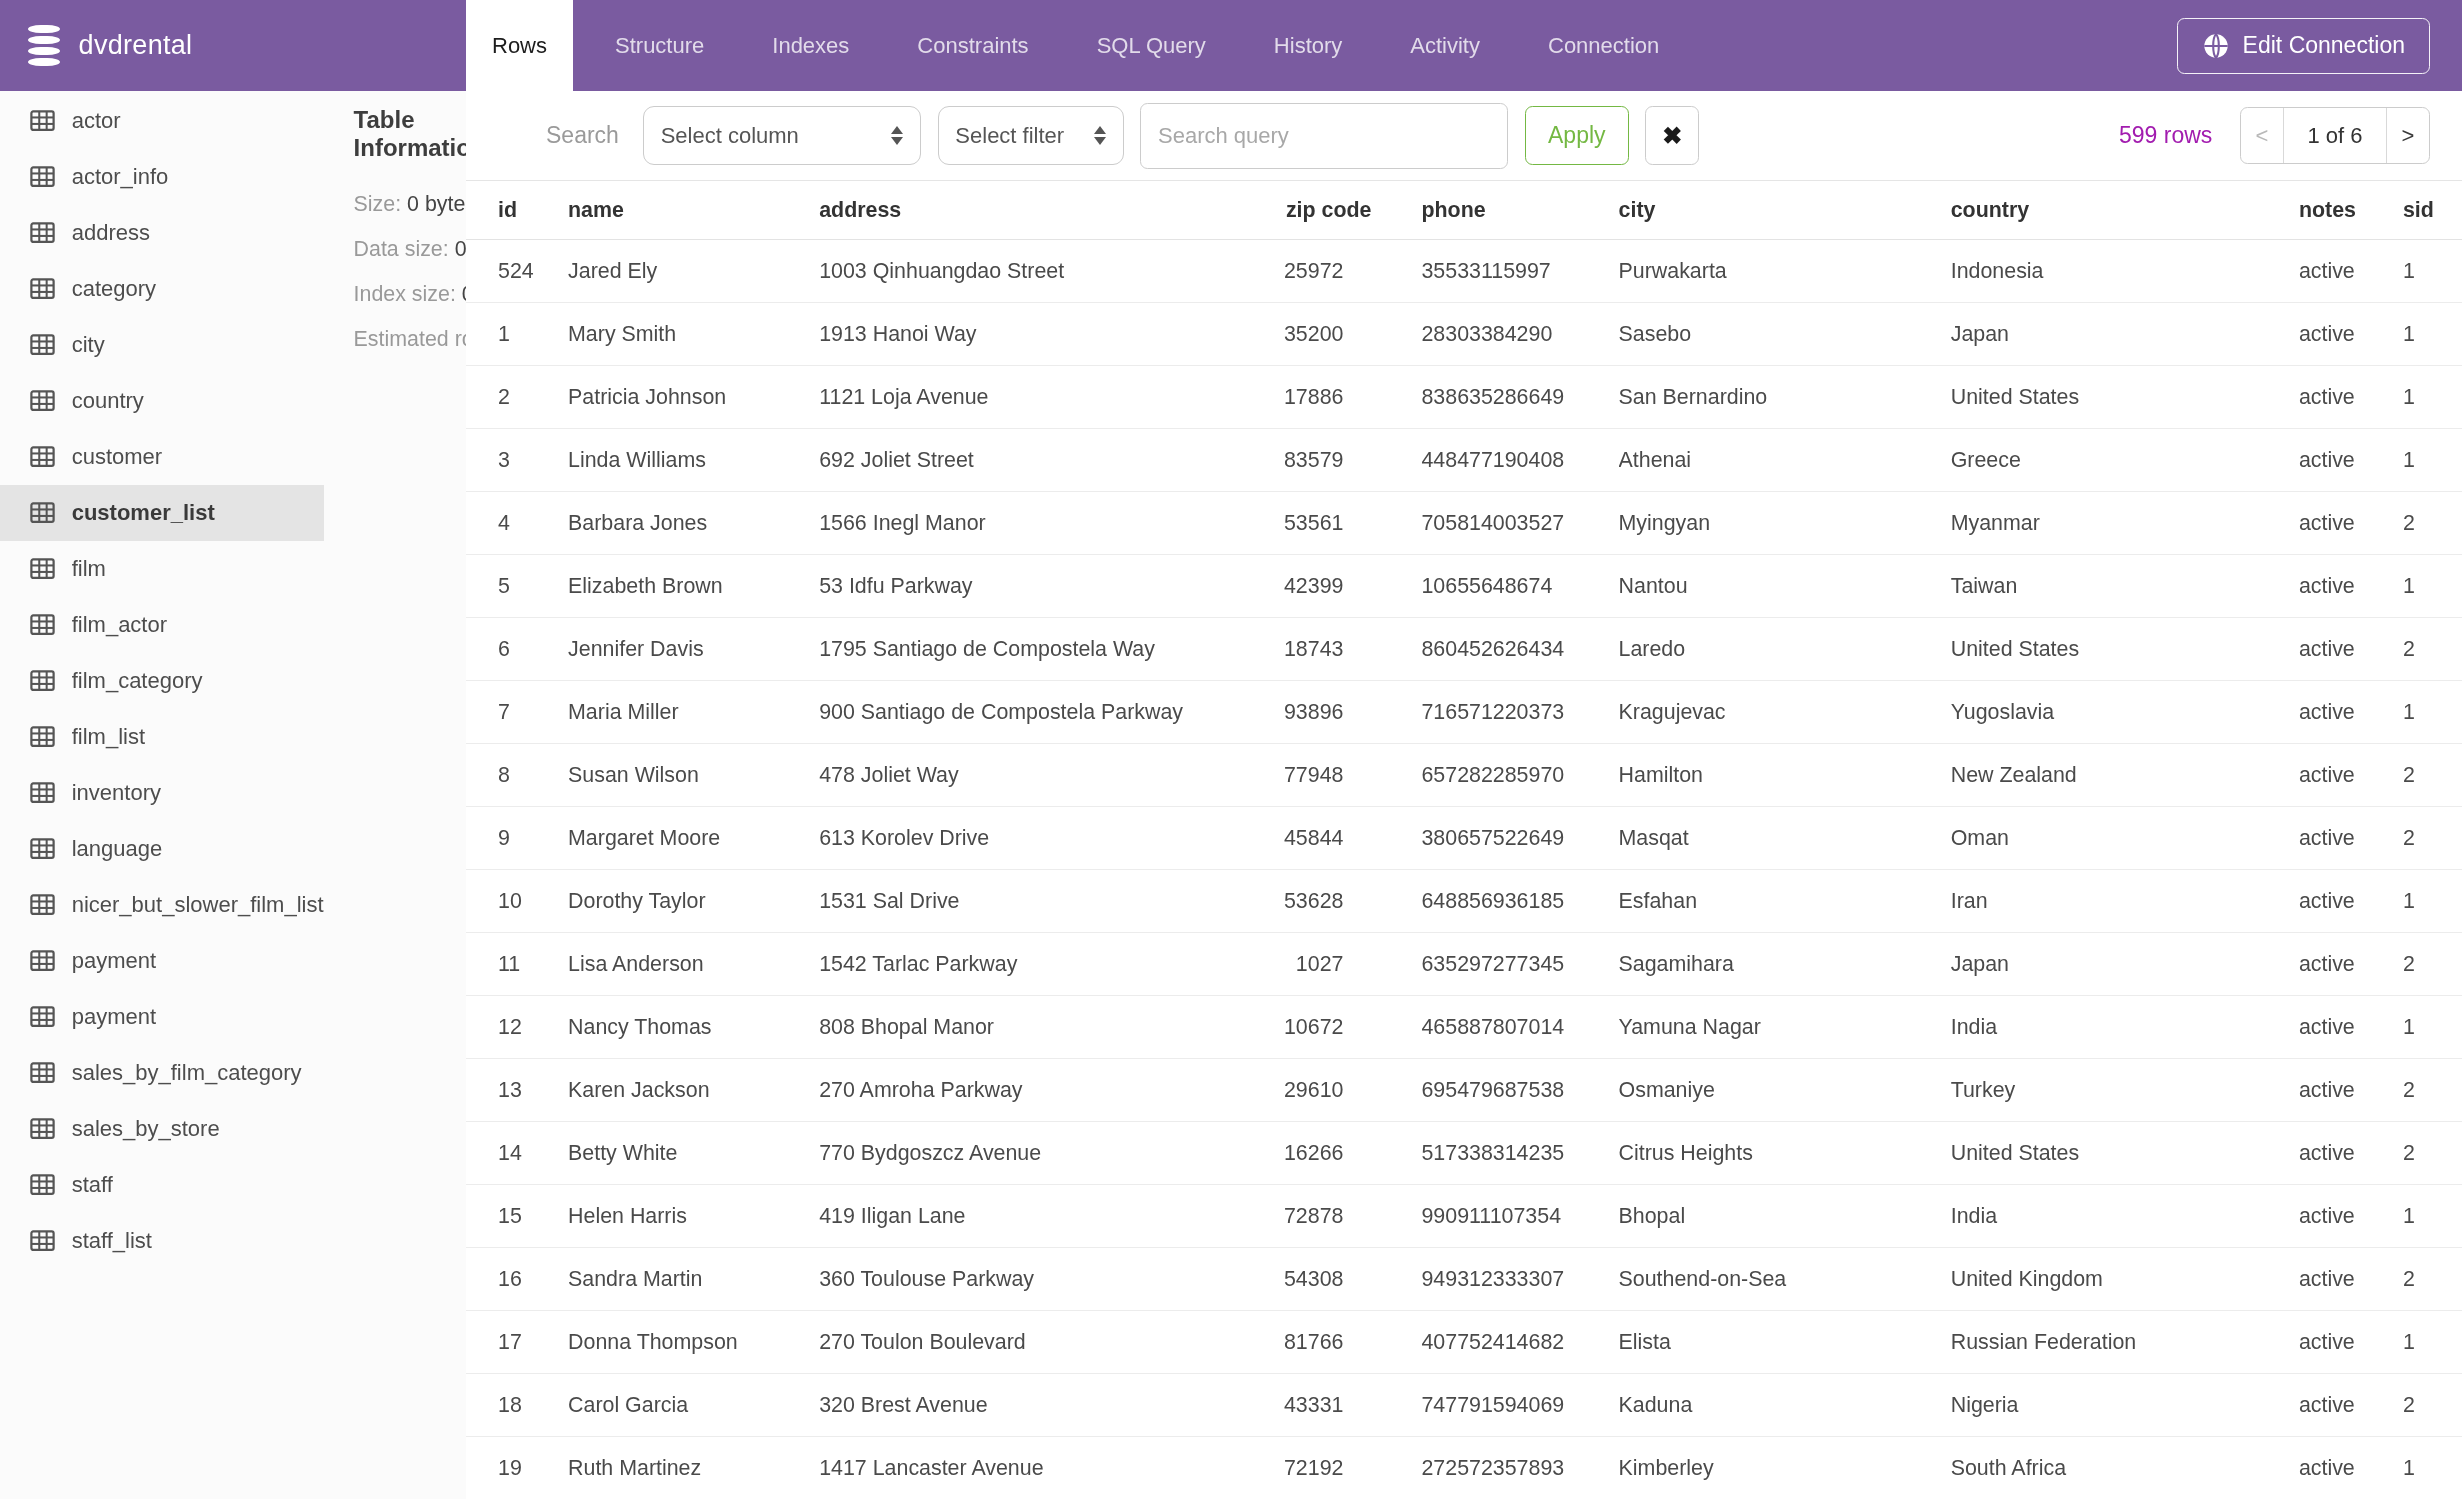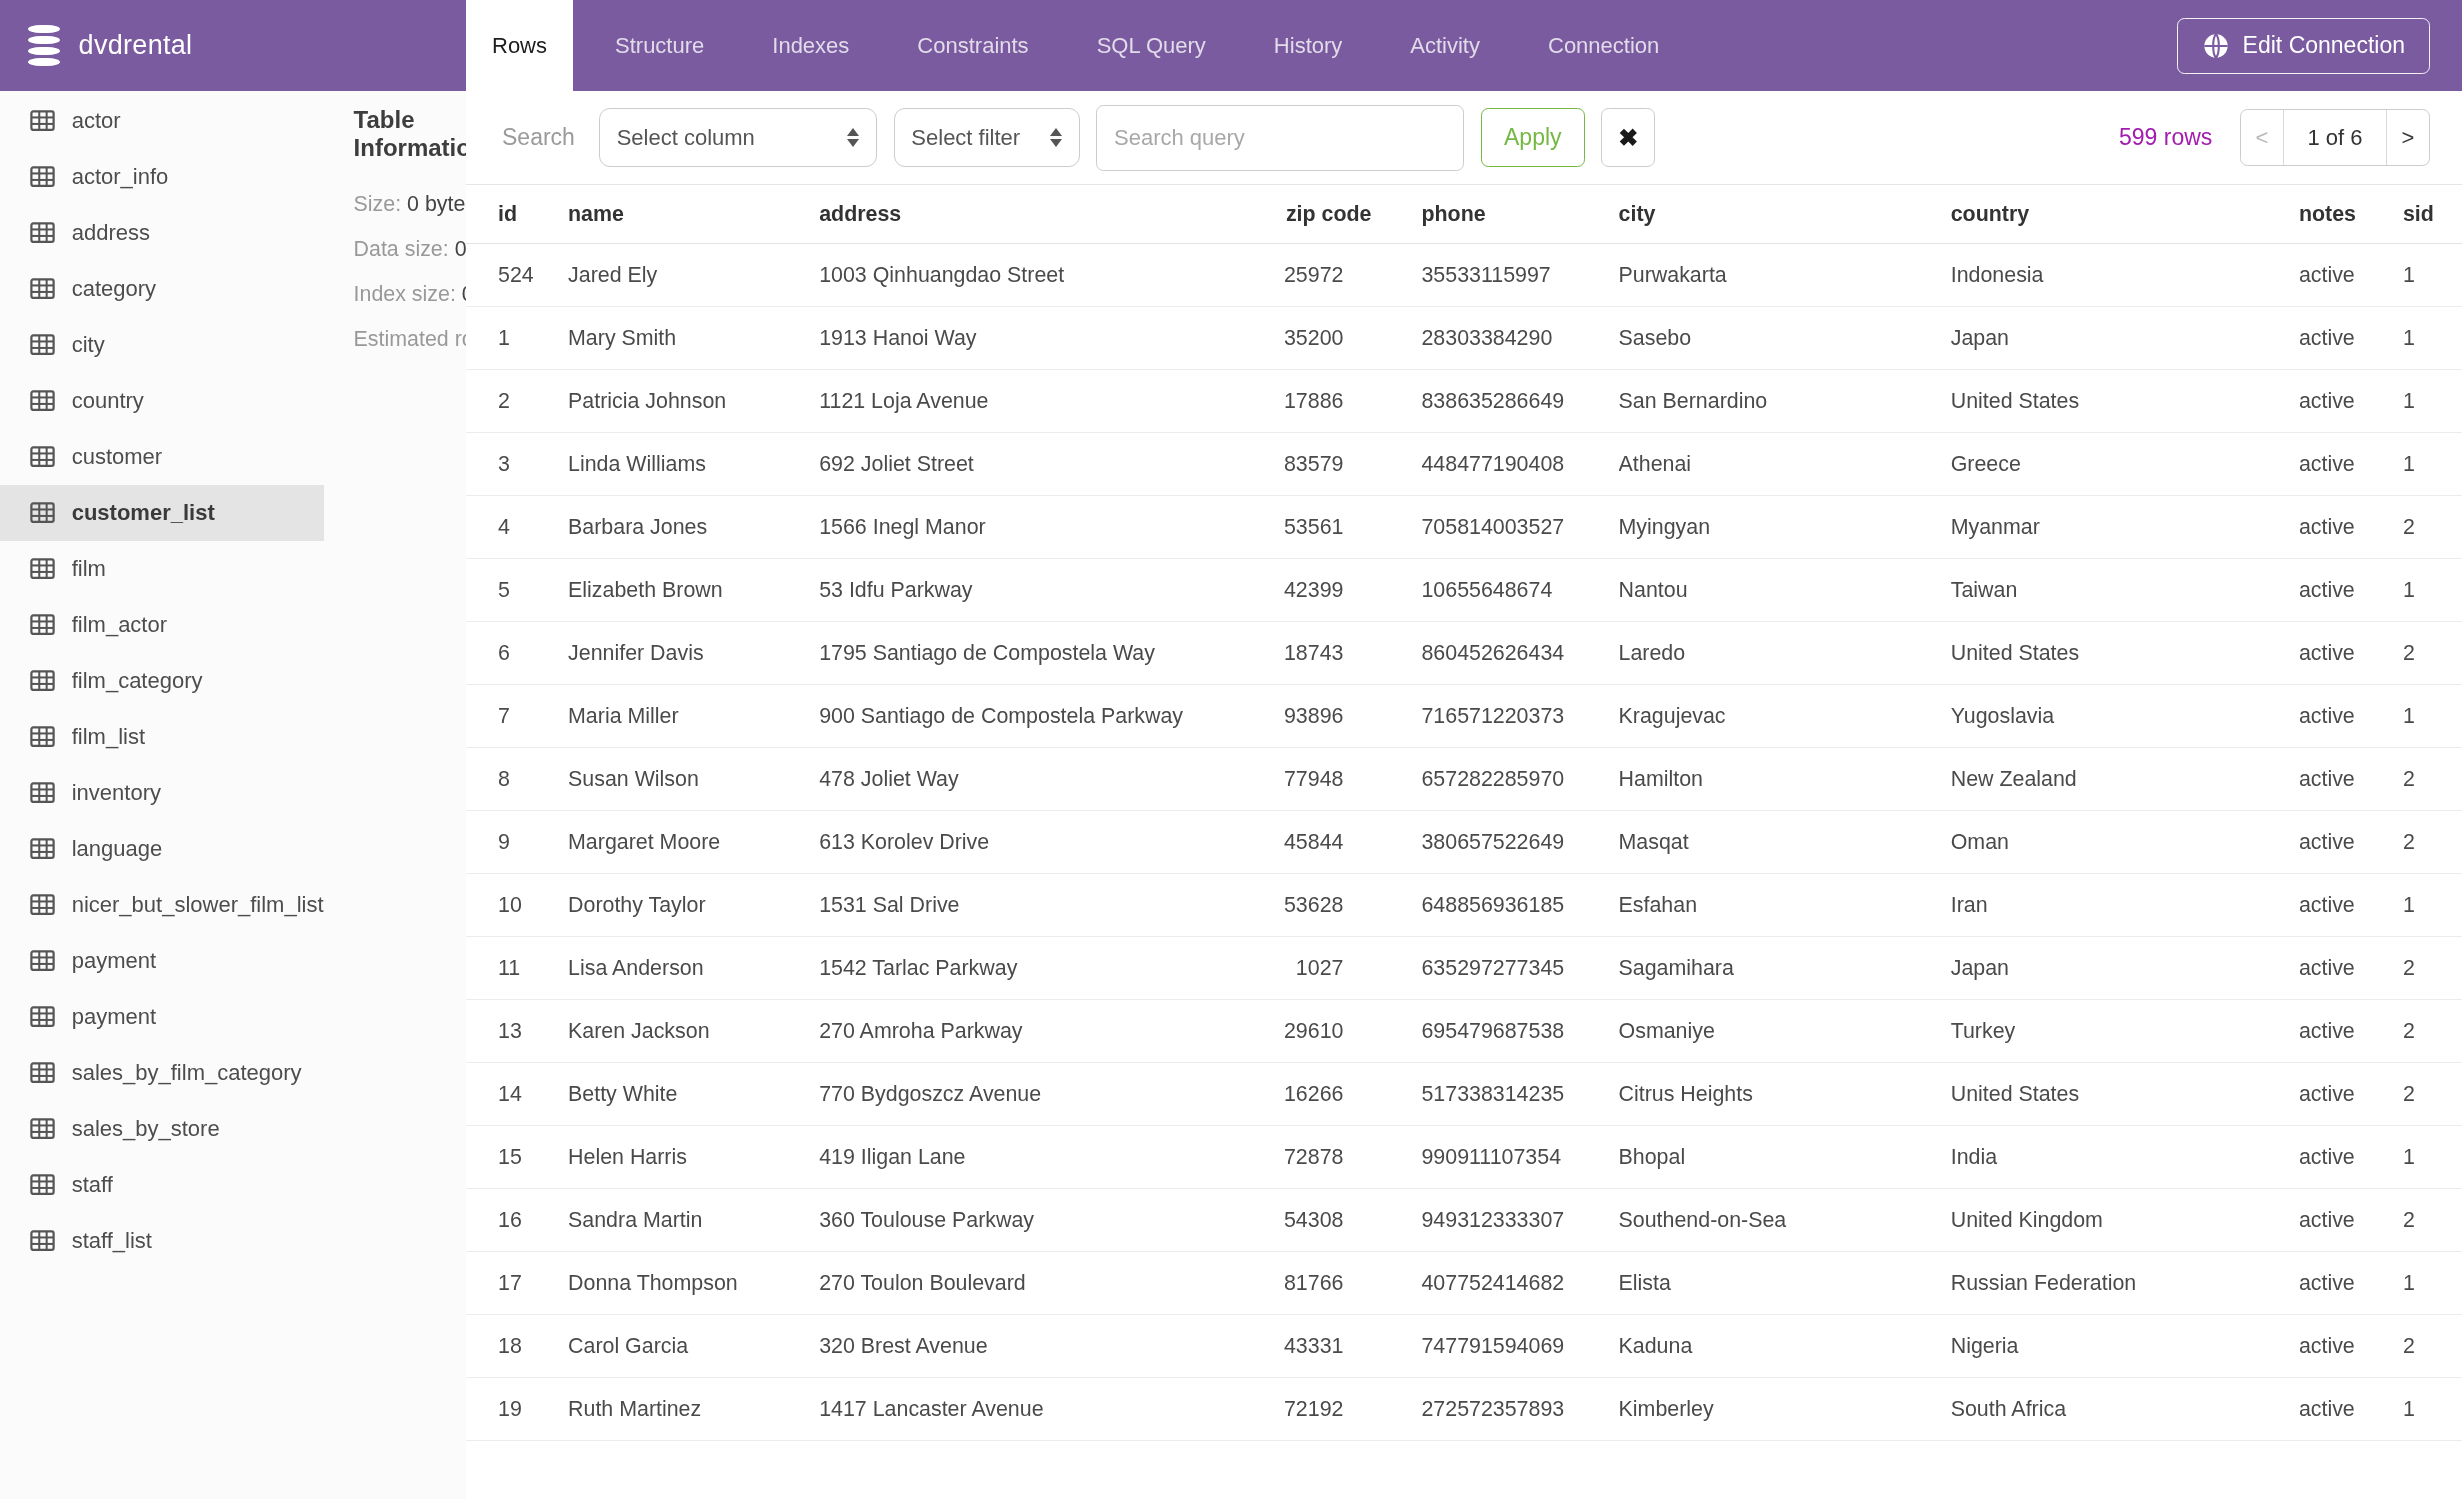--- a/index.html
+++ b/index.html
@@ -29,21 +29,21 @@
   .side-item.selected { background:#e4e4e4; font-weight:bold; color:#3a3a3a; }
   .side-item svg { flex:0 0 auto; }
   .table-info { padding-left:30px; margin-top:13px; }
   .table-info h3 { font-size:24px; color:#3d3d3d; margin-bottom:20.4px; }
   .info-row { font-size:21.4px; line-height:45px; color:#999; white-space:nowrap; }
   .info-row b { color:#444; font-weight:normal; }
 
   
   .main { flex:1; display:flex; flex-direction:column; background:#fff; }
   .toolbar { height:93px; display:flex; align-items:center; padding:0 32px 0 36px; gap:16.7px; }
-  .search-label { color:#9a9a9a; font-size:23px; margin-right:7.4px; }
+  .search-label { color:#9a9a9a; font-size:23px; margin-right:7.4px;margin-left:44px; }
   .fake-select { height:59px; border:1.9px solid #ccc; border-radius:11px; background:#fff;
                  display:flex; align-items:center; justify-content:space-between;
                  padding:0 16.7px 0 16.7px; font-size:22px; color:#555; cursor:pointer; }
   .sel-col { width:278px; }
   .sel-filter { width:186px; }
   .caret-stack { display:flex; flex-direction:column; gap:2.8px; margin-left:11px; }
   .caret-stack i { width:0; height:0; border-left:6.5px solid transparent; border-right:6.5px solid transparent; }
   .caret-up { border-bottom:8.4px solid #555; }
   .caret-down { border-top:8.4px solid #555; }
   .query-input { width:368px; height:66px; border:1.9px solid #ccc; border-radius:7.4px;
@@ -536,20 +536,31 @@
             <td>Lisa Anderson</td>
             <td>1542 Tarlac Parkway</td>
             <td>1027</td>
             <td>635297277345</td>
             <td>Sagamihara</td>
             <td>Japan</td>
             <td>active</td>
             <td>2</td>
           </tr>
           <tr>
+            <td>12</td>
+            <td>Nancy Thomas</td>
+            <td>808 Bhopal Manor</td>
+            <td>10672</td>
+            <td>465887807014</td>
+            <td>Yamuna Nagar</td>
+            <td>India</td>
+            <td>active</td>
+            <td>1</td>
+          </tr>
+          <tr>
             <td>13</td>
             <td>Karen Jackson</td>
             <td>270 Amroha Parkway</td>
             <td>29610</td>
             <td>695479687538</td>
             <td>Osmaniye</td>
             <td>Turkey</td>
             <td>active</td>
             <td>2</td>
           </tr>

